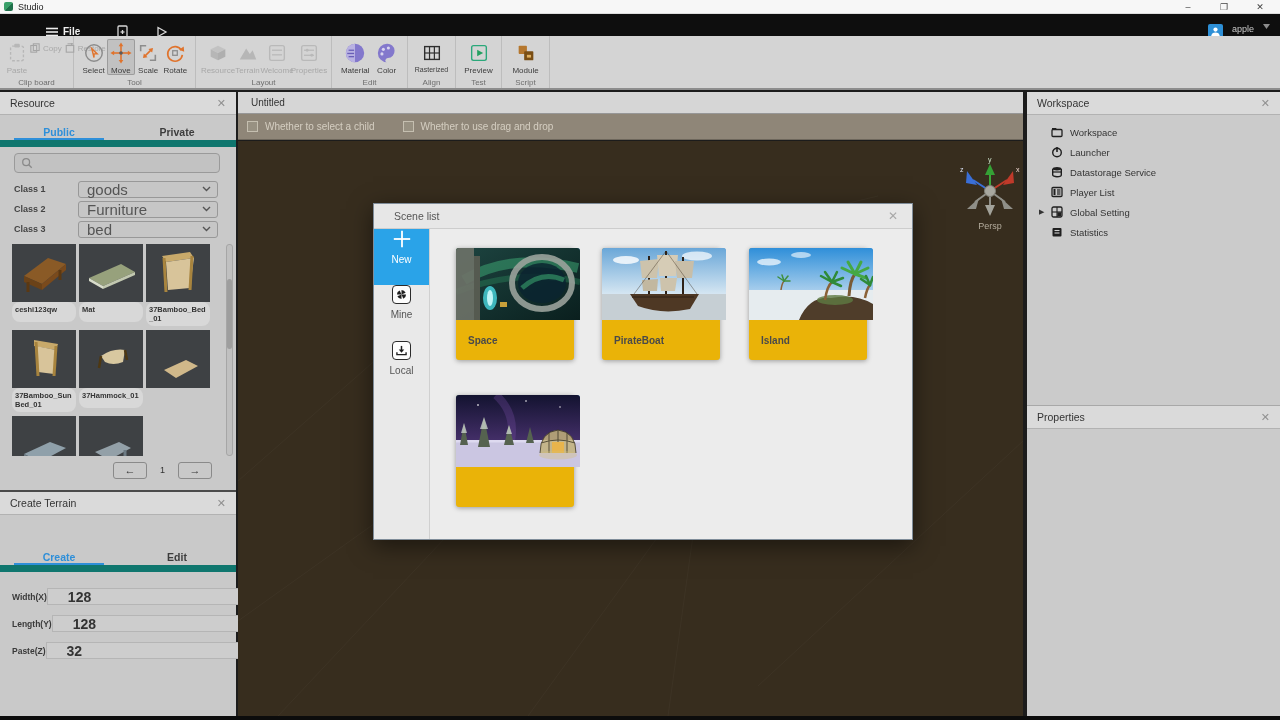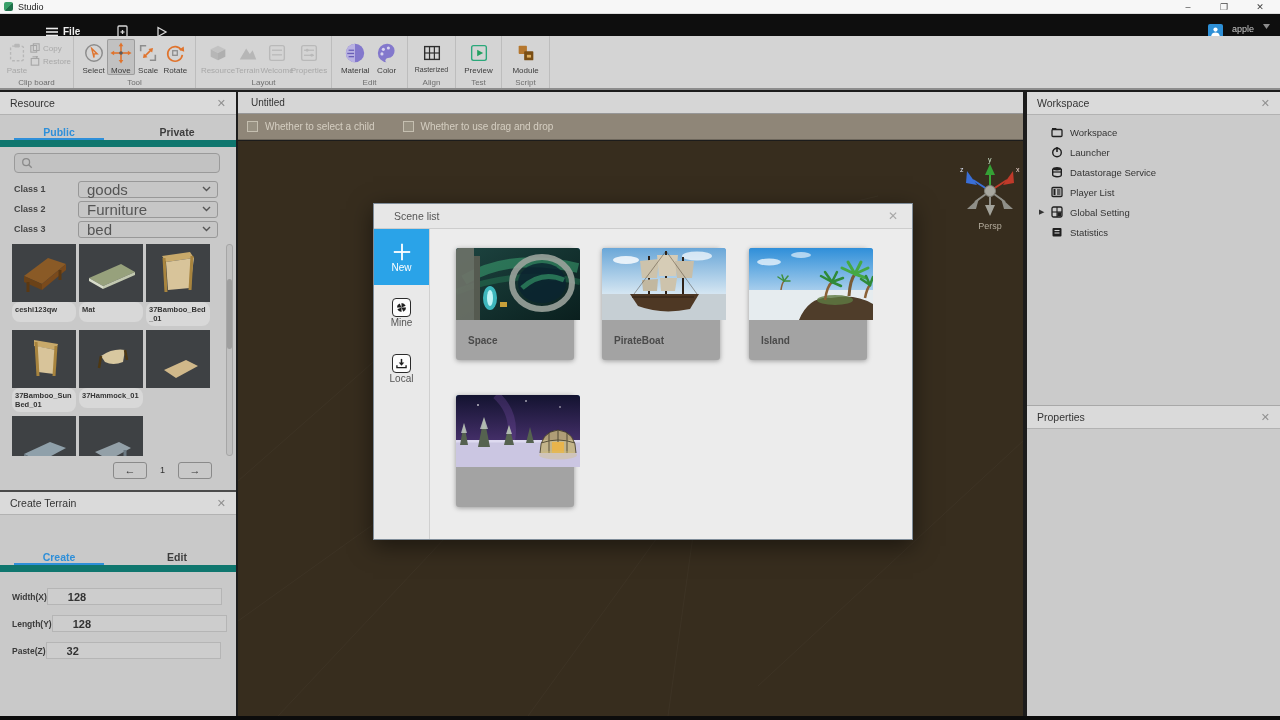--- a/index.html
+++ b/index.html
@@ -25,21 +25,21 @@
 
   
   .ribbon { position:absolute; left:0; top:36px; width:1280px; height:54px; background:#d4d4d4; border-bottom:2px solid #8d8d8d; display:flex; }
   .rgroup { position:relative; height:100%; border-right:1px solid #bdbdbd; padding:3px 6px 12px 6px; display:flex; align-items:flex-start; }
   .rgl { position:absolute; bottom:1px; left:0; right:0; text-align:center; font-size:8px; color:#6e6e6e; }
   .rbtn { width:32px; display:flex; flex-direction:column; align-items:center; padding-top:2px; border-radius:2px; }
   .rbtn .rlabel { font-size:8px; color:#3c3c3c; margin-top:1px; white-space:nowrap; }
   .rbtn.active { background:#c1c1c1; box-shadow:inset 0 0 0 1px #9c9c9c; }
   .rbtn.disabled .rlabel { color:#a8a8a8; }
   .rbtn.disabled svg { opacity:.5; }
-  .rstack { display:flex; flex-direction:column; justify-content:center; gap:3px; margin-left:2px; padding-top:4px; }
+  .rstack { display:flex; flex-direction:row; justify-content:center; gap:3px; margin-left:2px; padding-top:4px; }
   .rsmall { display:flex; align-items:center; gap:3px; }
   .rsmall .rlabel { font-size:8px; color:#a8a8a8; }
 
   
   .panel-head { height:23px; background:#dadada; border-bottom:1px solid #b2b2b2; display:flex; align-items:center; padding:0 10px; }
   .panel-title { font-size:10.5px; color:#333; }
   .panel-close { margin-left:auto; font-size:11px; color:#909090; }
 
   
   .left-col { position:absolute; left:0; top:92px; width:236px; height:624px; background:#c9c9c9; }
@@ -63,21 +63,21 @@
   .res-scroll { position:absolute; right:3px; top:152px; width:7px; height:212px; background:#c0c0c0; border:1px solid #a6a6a6; border-radius:3px; }
   .res-thumbbar { position:absolute; left:0; right:0; top:34px; height:70px; background:#9e9e9e; border-radius:3px; }
   .res-pager { position:absolute; left:0; right:24px; top:368px; height:20px; display:flex; align-items:center; justify-content:flex-end; gap:13px; }
   .pager-btn { width:34px; height:17px; border:1px solid #8a8a8a; border-radius:3px; text-align:center; line-height:15px; font-size:11px; color:#333; }
   .pager-page { font-size:9px; color:#333; }
 
   .terrain-panel { position:absolute; left:0; top:400px; width:236px; height:316px; }
   .terrain-tabs { top:52px; }
   .t-row { position:absolute; left:12px; right:23px; height:17px; display:flex; align-items:center; }
   .t-label { width:44px; font-size:8.5px; font-weight:bold; color:#3a3a3a; }
-  .t-input { flex:1; height:17px; background:#cdcdcd; border:1px solid #b5b5b5; font-size:11px; font-weight:bold; color:#333; padding-left:20px; font-family:inherit; outline:none; }
+  .t-input { flex:1; height:17px; background:#cdcdcd; border:1px solid #b5b5b5; font-size:14px; font-weight:bold; color:#333; padding-left:20px; font-family:inherit; outline:none; }
 
   
   .viewport { position:absolute; left:238px; top:92px; width:785px; height:624px; }
   .vp-tabbar { height:22px; background:#d6d6d6; border-bottom:1px solid #979797; display:flex; align-items:center; padding-left:13px; font-size:10px; color:#333; }
   .vp-optionbar { height:26px; background:#8f8678; border-bottom:1px solid #6e675c; display:flex; align-items:center; gap:28px; padding-left:9px; }
   .cb-item { display:flex; align-items:center; gap:7px; }
   .cb-box { width:11px; height:11px; border:1px solid rgba(235,230,215,.55); background:rgba(210,205,190,.15); }
   .cb-label { font-size:10px; color:rgba(238,233,220,.72); }
   .vp-canvas { position:absolute; left:0; top:49px; right:0; bottom:0; background:#372d1e; overflow:hidden; }
   .gizmo { position:absolute; left:714px; top:20px; width:76px; text-align:center; }
@@ -94,28 +94,28 @@
   .tree-icon { width:12px; height:12px; margin-right:7px; display:flex; }
   .tree-label { font-size:9.5px; color:#333; }
   .props-panel { position:absolute; left:0; top:313px; width:100%; bottom:0; border-top:1px solid #a8a8a8; }
 
   
   .dialog { position:absolute; left:373px; top:203px; width:540px; height:337px; background:#ececec; border:1px solid #7f8c99; box-shadow:0 6px 22px rgba(0,0,0,.5); }
   .dlg-head { height:25px; background:#e7e7e7; border-bottom:1px solid #cdcdcd; display:flex; align-items:center; padding:0 14px 0 20px; }
   .dlg-title { font-size:10.5px; color:#555; }
   .dlg-close { margin-left:auto; font-size:12px; color:#a8a8a8; }
   .dlg-side { position:absolute; left:0; top:25px; bottom:0; width:56px; background:#e9e9e9; border-right:1px solid #d0d0d0; }
-  .side-tab { height:56px; display:flex; flex-direction:column; align-items:center; justify-content:center; }
+  .side-tab { height:56px; display:flex; flex-direction:column; align-items:center; gap:5px; }
   .side-tab .st-label { font-size:10px; color:#555; }
   .side-tab.active { background:#2aa3e8; }
   .side-tab.active .st-label { color:#fff; }
   .st-icon { width:20px; height:20px; display:flex; align-items:center; justify-content:center; }
   .st-box { width:19px; height:19px; background:#fdfdfd; border:1.5px solid #2b2b2b; border-radius:4px; display:flex; align-items:center; justify-content:center; }
   .dlg-main { position:absolute; left:57px; top:25px; right:0; bottom:0; }
-  .card { position:absolute; width:118px; height:112px; background:#a3a3a3; border-radius:3px; box-shadow:0 1px 5px rgba(0,0,0,.35); }
+  .card { position:absolute; width:118px; height:112px; background:#eab308; border-radius:3px; box-shadow:0 1px 5px rgba(0,0,0,.35); }
   .cthumb { position:absolute; left:0; top:0; width:124px; height:72px; box-shadow:inset 0 0 0 1px #5c9bd1; border-radius:3px 3px 0 0; overflow:hidden; }
   .cthumb svg { display:block; }
   .cname { position:absolute; left:0; right:0; bottom:0; height:40px; display:flex; align-items:center; padding-left:12px; font-size:10px; font-weight:bold; color:#4a4a4a; }
 
   .bottom-strip { position:absolute; left:0; bottom:0; width:1280px; height:4px; background:#0c0c0c; }
   svg { display:block; }
 </style>
 </head>
 <body>
 

